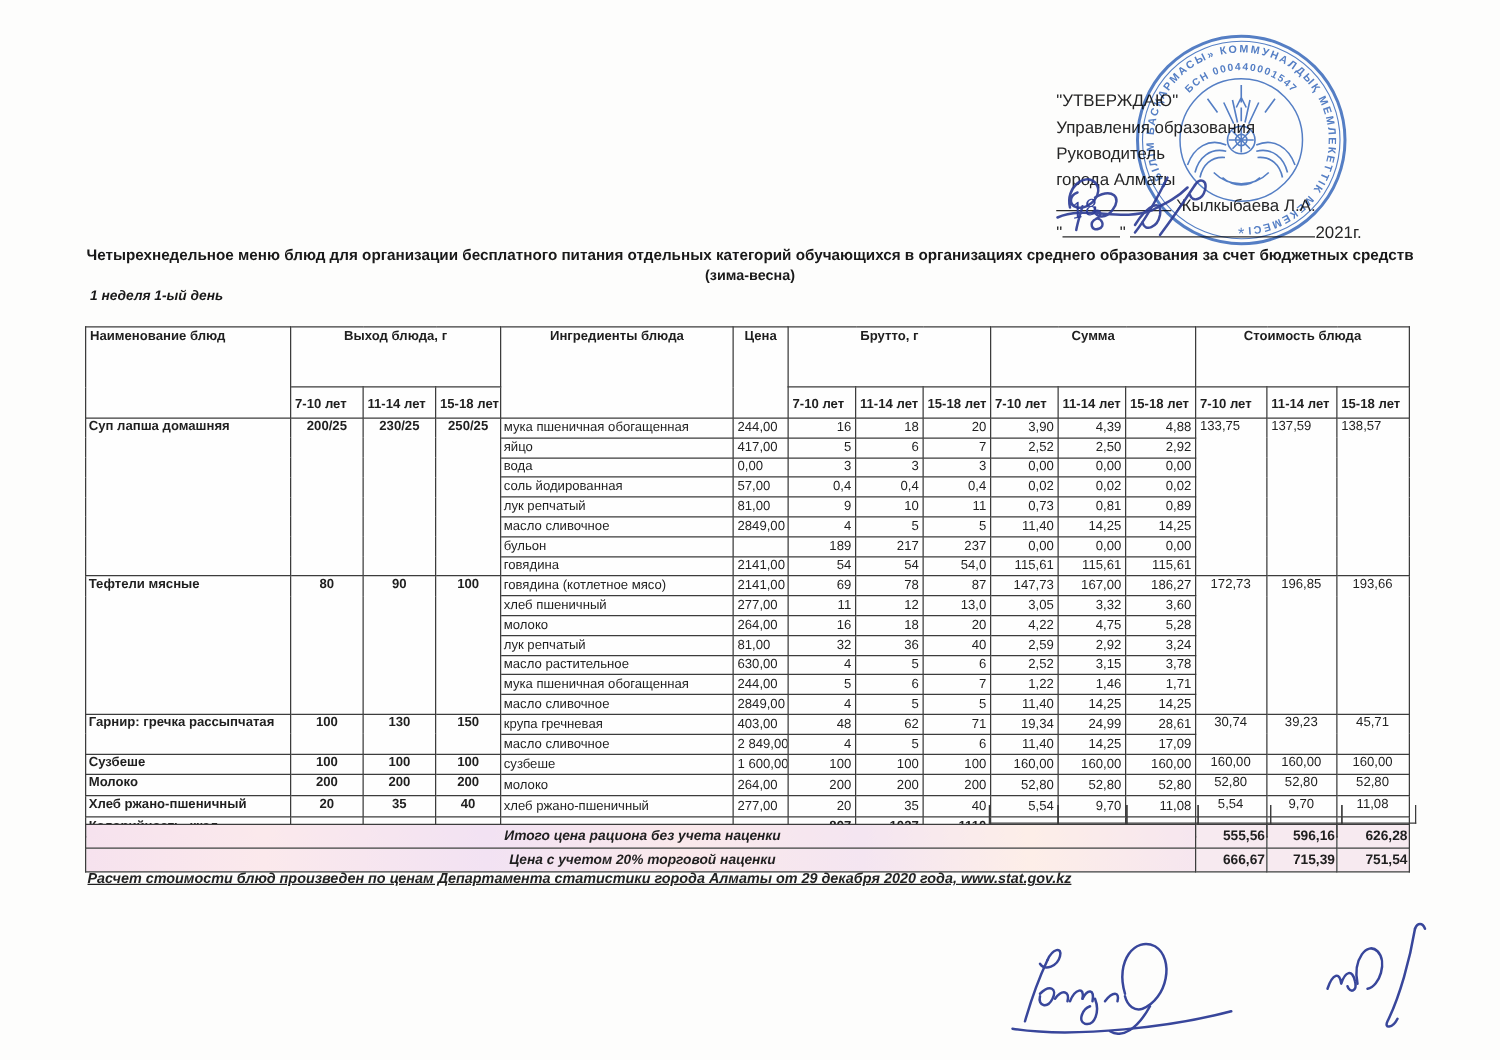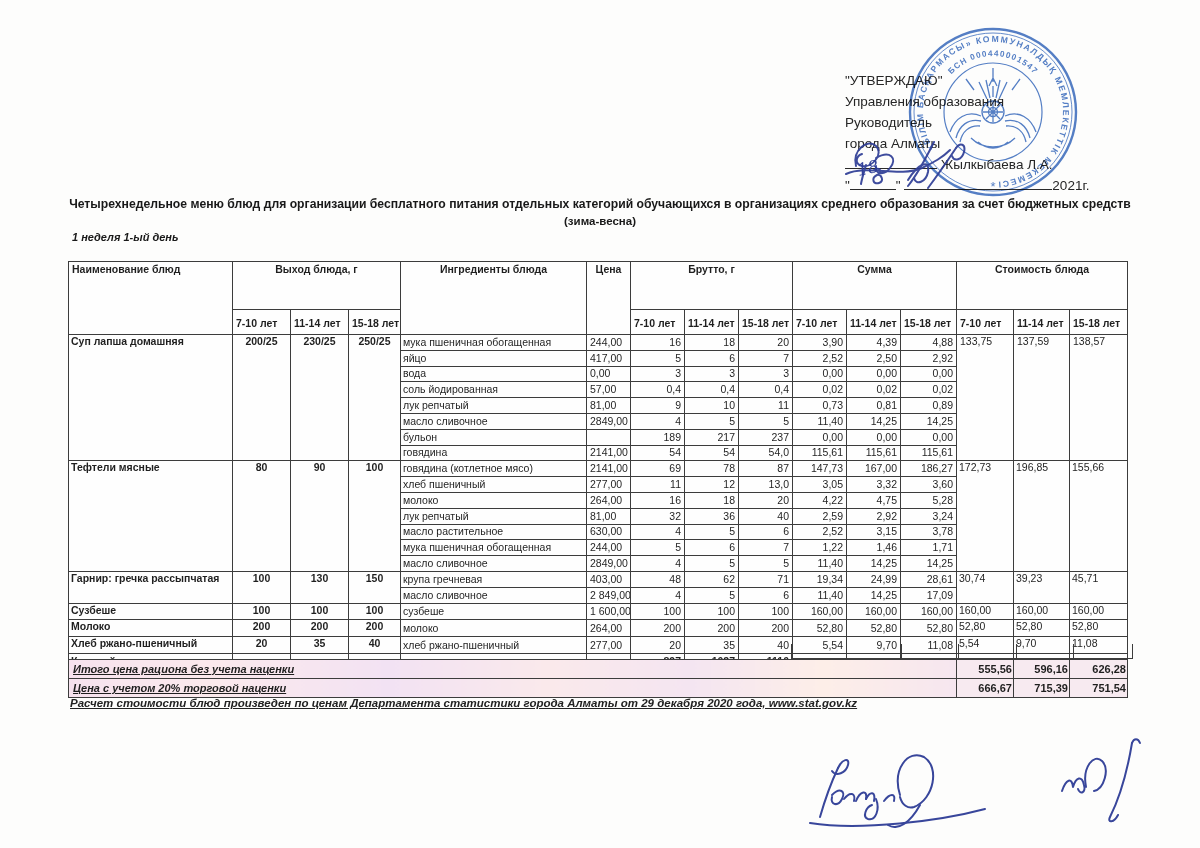--- a/index.html
+++ b/index.html
@@ -29,35 +29,35 @@
   .mt th{font-weight:bold;text-align:center;vertical-align:top;padding-top:2px;}
   th.h-dish{text-align:left;padding-left:3px;}
   tr.hdr1 th{height:45px;}
   tr.hdr2 th{height:22px;text-align:left;padding-left:3px;vertical-align:middle;}
   .mt td{height:14.8px;}
   td.dish{font-weight:bold;vertical-align:top;text-align:left;padding-top:1px;}
   td.out{font-weight:bold;vertical-align:top;text-align:center;padding-top:1px;}
   td.ing{text-align:left;margin-top:44px;}
   td.price{text-align:left;padding-left:3px;}
   td.num{text-align:right;padding-right:3px;}
-  td.cost{vertical-align:top;text-align:left;padding-right:3px;padding-top:1px;}
+  td.cost{vertical-align:top;text-align:center;padding-right:3px;padding-top:1px;}
   td.cost-left{text-align:left;padding-left:3px;}
   td.cal-label{font-weight:bold;text-align:left;}
   td.cal-val{font-weight:bold;text-align:right;padding-right:3px;}
 
   
   .ext-row{position:absolute;left:792px;top:644px;height:14px;display:flex;}
   .ext-row div{border:1px solid #3c3c3c;border-top:none;margin-left:-1px;height:100%;}
   .ew54{width:54px;} .ew56{width:56px;} .ew57{width:57px;} .ew58{width:58px;}
 
   
   .st{position:absolute;left:68px;top:659px;width:1059px;}
   .st td{border:1px solid #3c3c3c;height:16px;font-size:11px;line-height:12px;white-space:nowrap;overflow:hidden;}
-  td.sum-label{font-weight:bold;font-style:italic;padding-left:4px;text-align:left;
-      background:linear-gradient(90deg,#f6e2ee 0%,#fbe9ec 16%,#f2e2f3 36%,#fae9eb 54%,#f4e5f1 70%,#fdeee8 85%,#f6e6ef 100%);text-decoration:underline;}
+  td.sum-label{font-weight:bold;font-style:italic;padding-left:4px;text-align:center;
+      background:linear-gradient(90deg,#f6e2ee 0%,#fbe9ec 16%,#f2e2f3 36%,#fae9eb 54%,#f4e5f1 70%,#fdeee8 85%,#f6e6ef 100%);}
   td.sum-val{font-weight:bold;padding-left:3px;text-align:right;background:#f7eaf0;}
 
   .footnote{position:absolute;left:70px;top:697px;font-size:11.5px;font-weight:bold;font-style:italic;
       text-decoration:underline;color:#222;}
 
   
   .ink{stroke:#2e3d96;fill:none;stroke-width:2;stroke-linecap:round;stroke-linejoin:round;}
   .sig-approve{position:absolute;left:838px;top:128px;}
   .sigs{position:absolute;left:780px;top:733px;}
 </style>
@@ -270,21 +270,21 @@
           <td class="ing">говядина (котлетное мясо)</td>
           <td class="price">2141,00</td>
           <td class="num">69</td>
           <td class="num">78</td>
           <td class="num">87</td>
           <td class="num">147,73</td>
           <td class="num">167,00</td>
           <td class="num">186,27</td>
           <td class="cost" rowspan="7">172,73</td>
           <td class="cost" rowspan="7">196,85</td>
-          <td class="cost" rowspan="7">155,66</td>
+          <td class="cost" rowspan="7">193,66</td>
         </tr>
         <tr>
           <td class="ing">хлеб пшеничный</td>
           <td class="price">277,00</td>
           <td class="num">11</td>
           <td class="num">12</td>
           <td class="num">13,0</td>
           <td class="num">3,05</td>
           <td class="num">3,32</td>
           <td class="num">3,60</td>

